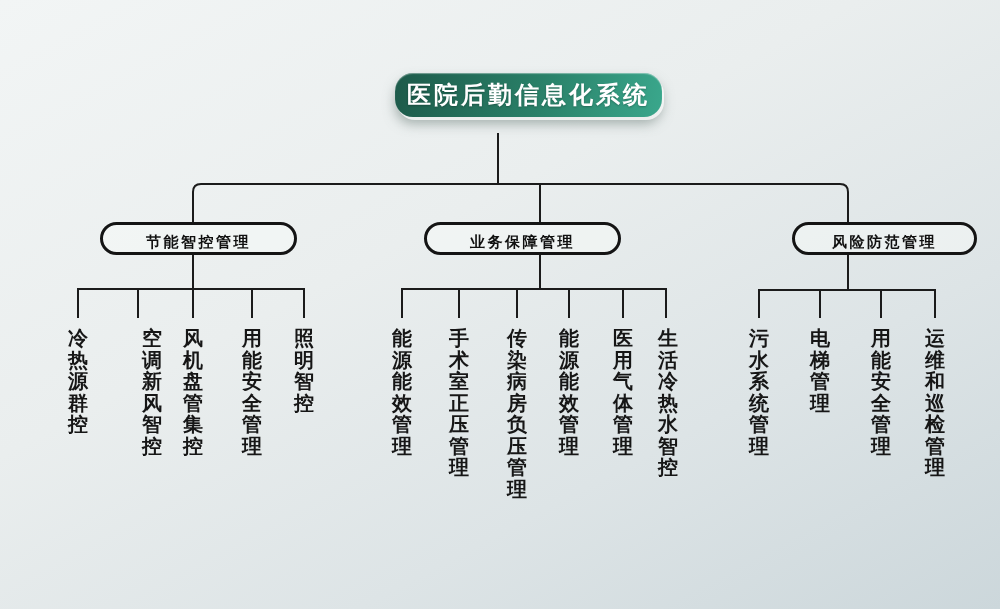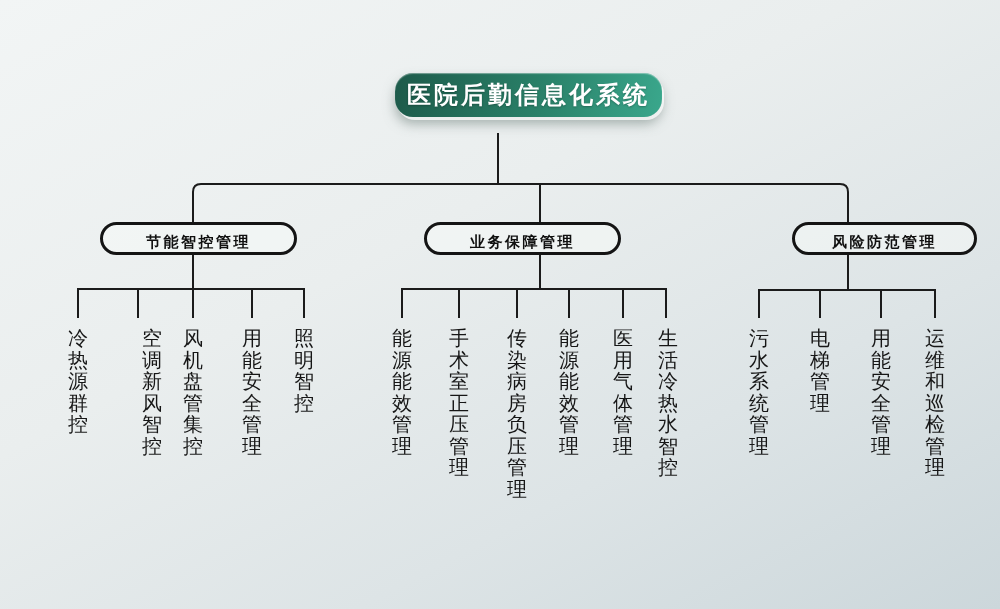--- a/index.html
+++ b/index.html
@@ -29,21 +29,21 @@
     border:3px solid #141414;border-radius:17px;
     background:rgba(245,249,248,.55);
     display:flex;align-items:flex-end;justify-content:center;
     font-size:15px;font-weight:bold;color:#101010;letter-spacing:2.5px;
   }
   .branch-1{left:100px;width:197px;}
   .branch-2{left:424px;width:197px;}
   .branch-3{left:792px;width:185px;}
   .leaf{
     position:absolute;top:328px;width:24px;
-    font-size:20px;line-height:21.5px;font-weight:400;color:#161616;
+    font-size:20px;line-height:21.5px;font-weight:700;color:#161616;
     text-align:center;word-break:break-all;overflow-wrap:anywhere;
   }
 </style>
 </head>
 <body>
 
 <div class="stage">
 
   <svg class="connectors" viewBox="0 0 1000 609" xmlns="http://www.w3.org/2000/svg" fill="none" stroke="#1b1b1b" stroke-width="2">
 

